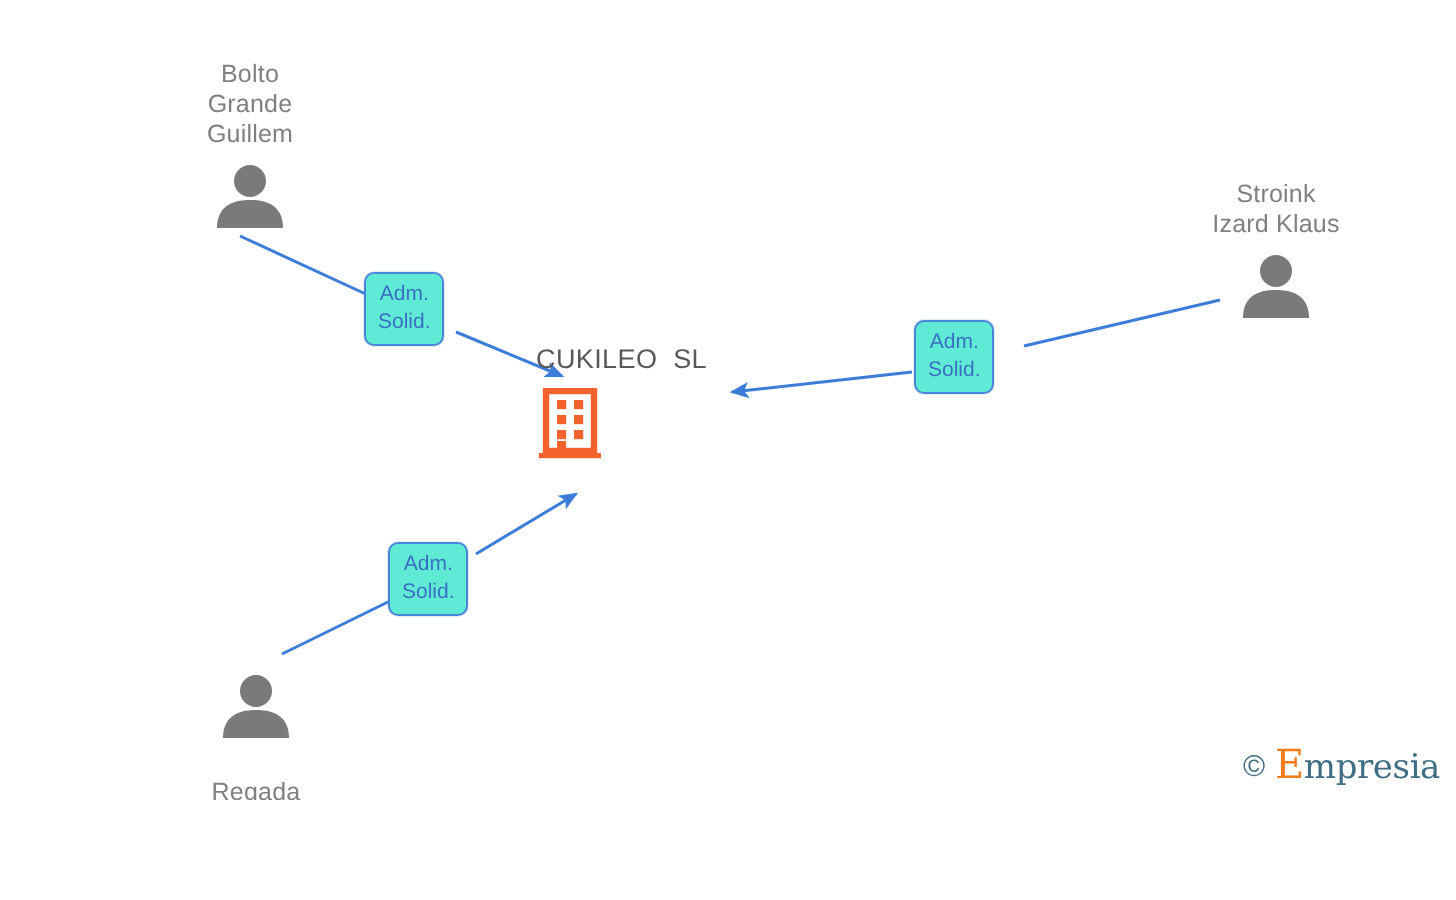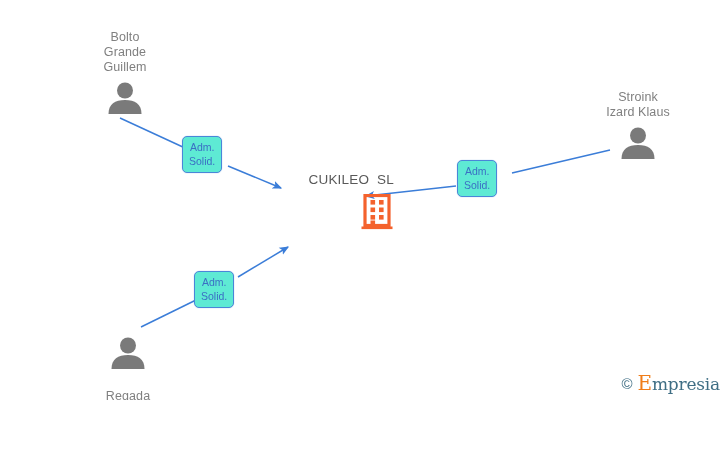--- a/index.html
+++ b/index.html
@@ -40,24 +40,24 @@
     letter-spacing: 0.1px;
   }
   .person-avatar {
     display: block;
     margin: 0 auto;
   }
 
   
   #company-node {
     position: absolute;
-    left: 244px;
+    left: 268px;
     top: 172px;
     width: 150px;
-    text-align: right;
+    text-align: left;
   }
   #company-name {
     color: #595959;
     font-size: 13.5px;
     line-height: 16px;
     white-space: pre;
     letter-spacing: 0.2px;
   }
   #company-icon-wrap {
     margin-top: 6px;

